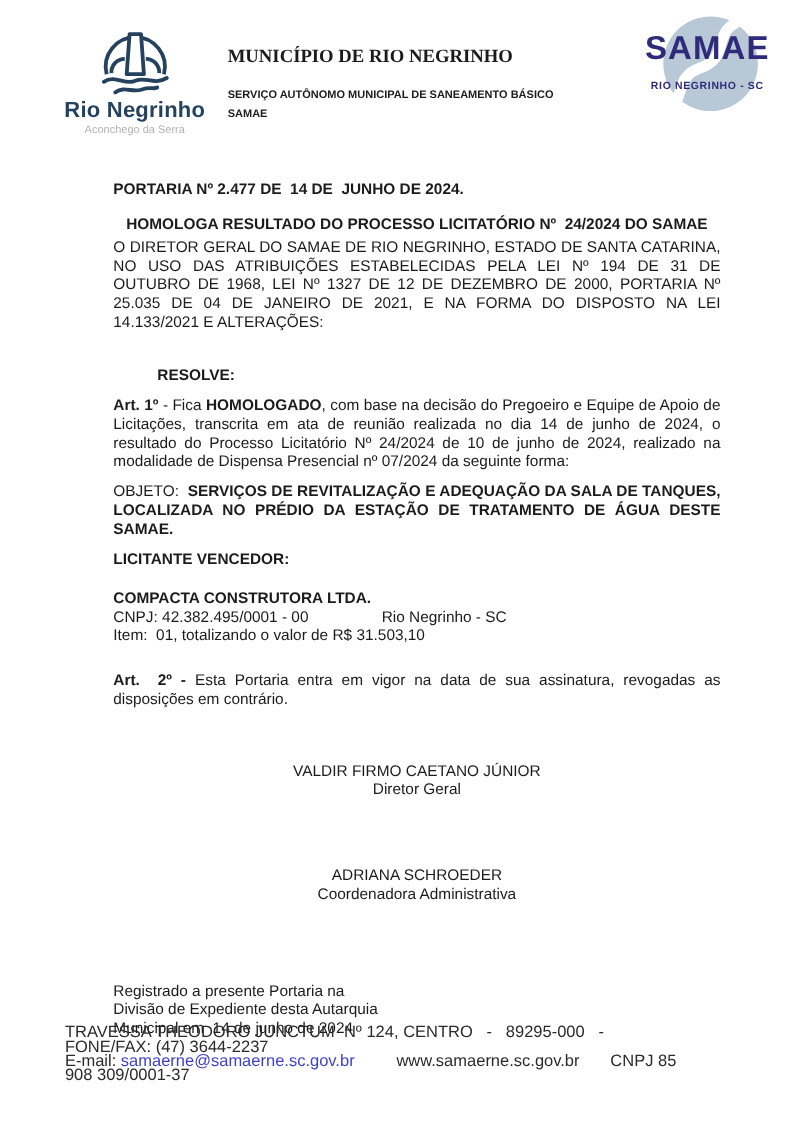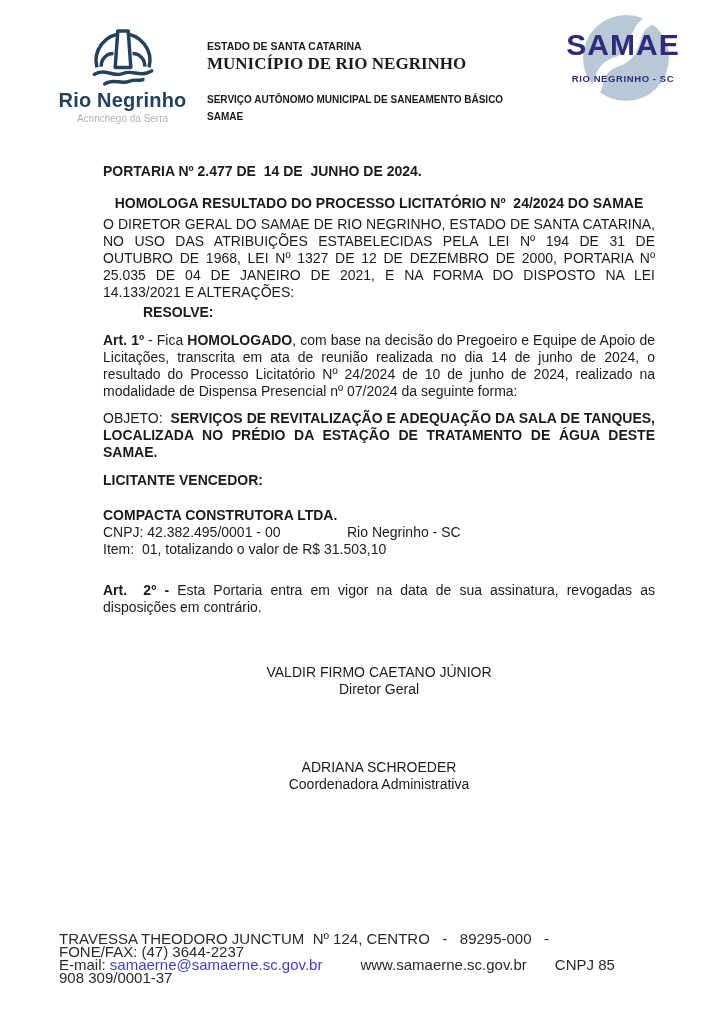--- a/index.html
+++ b/index.html
@@ -21,33 +21,33 @@
   .lh-left { position:absolute; left:55px; top:24px; width:135px; text-align:center; }
   .rn-crest { display:block; margin:0 auto; }
   .rn-title { font-size:20px; font-weight:bold; color:#24425e; letter-spacing:.2px; margin-top:2px; }
   .rn-sub   { font-size:10px; color:#aeb4ae; margin-top:1px; }
 
   .lh-center { position:absolute; left:207px; top:40px; width:330px; }
   .lh-state   { font-size:10.5px; font-weight:bold; line-height:13px; }
   .lh-muni    { font-size:17px;  font-weight:bold; line-height:21px;font-family:Liberation Serif, serif; }
   .lh-service { font-size:10px;  font-weight:bold; margin-top:17px; }
 
-  .lh-right { position:absolute; left:548px; top:14px; width:155px; height:98px; }
+  .lh-right { position:absolute; left:568px; top:14px; width:155px; height:98px; }
   .samae-circle-svg { position:absolute; left:0; top:0; }
   .samae-title { position:absolute; left:0; top:22px; width:150px; text-align:center;
                  font-size:30px; font-weight:bold; letter-spacing:1px; color:#2e2b7a; }
   .samae-sub   { position:absolute; left:0; top:56px; width:150px; text-align:center;
                  font-size:9.5px; font-weight:bold; letter-spacing:.6px; color:#2e2b7a; }
 
   
   .doc-main { position:absolute; left:103px; top:155px; width:552px; }
   .doc-title   { font-weight:bold; margin-top:8px; }
   .doc-subject { font-weight:bold; text-align:center; margin-top:15px; }
   .preamble    { text-align:justify; margin-top:4px; }
-  .resolve     { font-weight:bold; margin-left:40px; margin-top:3px; }
+  .resolve     { font-weight:bold; margin-left:40px; margin-top:31px; }
   .art1        { text-align:justify; margin-top:11px; }
   .objeto      { text-align:justify; margin-top:10px; }
   .winner-heading { font-weight:bold; margin-top:11px; }
   .company     { font-weight:bold; margin-top:18px; }
   .cnpj-row    { display:flex; }
   .cnpj-value  { width:244px; }
   .art2        { text-align:justify; margin-top:24px; }
   .sig         { text-align:center; }
   .sig-1       { margin-top:48px; }
   .sig-2       { margin-top:61px; }
@@ -74,21 +74,20 @@
         <path d="M20,49 A14,14 0 0 1 34,34" stroke="#24425e" stroke-width="4" fill="none"></path>
         <path d="M70,49 A14,14 0 0 0 56,34" stroke="#24425e" stroke-width="4" fill="none"></path>
         <path d="M12,58 C24,50 34,62 45,57 C56,52 64,62 78,54" stroke="#24425e" stroke-width="4" fill="none" stroke-linecap="round"></path>
         <path d="M24,69 C34,62 42,70 52,66 C60,63 64,66 68,64" stroke="#24425e" stroke-width="4" fill="none" stroke-linecap="round"></path>
       </svg>
       <div class="rn-title">Rio Negrinho</div>
       <div class="rn-sub">Aconchego da Serra</div>
     </div>
 
     <div class="lh-center">
-      <div class="lh-state">ESTADO DE SANTA CATARINA</div>
       <div class="lh-muni">MUNICÍPIO DE RIO NEGRINHO</div>
       <div class="lh-service">SERVIÇO AUTÔNOMO MUNICIPAL DE SANEAMENTO BÁSICO SAMAE</div>
     </div>
 
     <div class="lh-right">
       <svg class="samae-circle-svg" width="150" height="95" viewBox="0 0 150 95" fill="none">
         <circle cx="78" cy="44" r="43" fill="#b9c8d6"></circle>
         <path d="M110,3 C76,13 98,38 68,48 C42,57 58,82 32,91" stroke="#ffffff" stroke-width="10" fill="none" stroke-linecap="round"></path>
       </svg>
       <div class="samae-title">SAMAE</div>
@@ -127,20 +126,25 @@
     <div class="sig sig-1">
       <div>VALDIR FIRMO CAETANO JÚNIOR</div>
       <div>Diretor Geral</div>
     </div>
 
     <div class="sig sig-2">
       <div>ADRIANA SCHROEDER</div>
       <div>Coordenadora Administrativa</div>
     </div>
 
+    <div class="registration">
+      <div class="pre">Registrado a presente Portaria na</div>
+      <div class="pre">Divisão de Expediente desta Autarquia</div>
+      <div class="pre">Municipal em  14 de junho de 2024</div>
+    </div>
 
   </main>
 
   <footer class="doc-footer">
     <div class="pre">TRAVESSA THEODORO JUNCTUM  Nº 124, CENTRO   -   89295-000   -   FONE/FAX: (47) 3644-2237</div>
     <div><span class="pre">E-mail: </span><span class="footer-email">samaerne@samaerne.sc.gov.br</span><span class="footer-gap-a">www.samaerne.sc.gov.br</span><span class="footer-gap-b">CNPJ 85 908 309/0001-37</span></div>
   </footer>
 
 </div>
 

